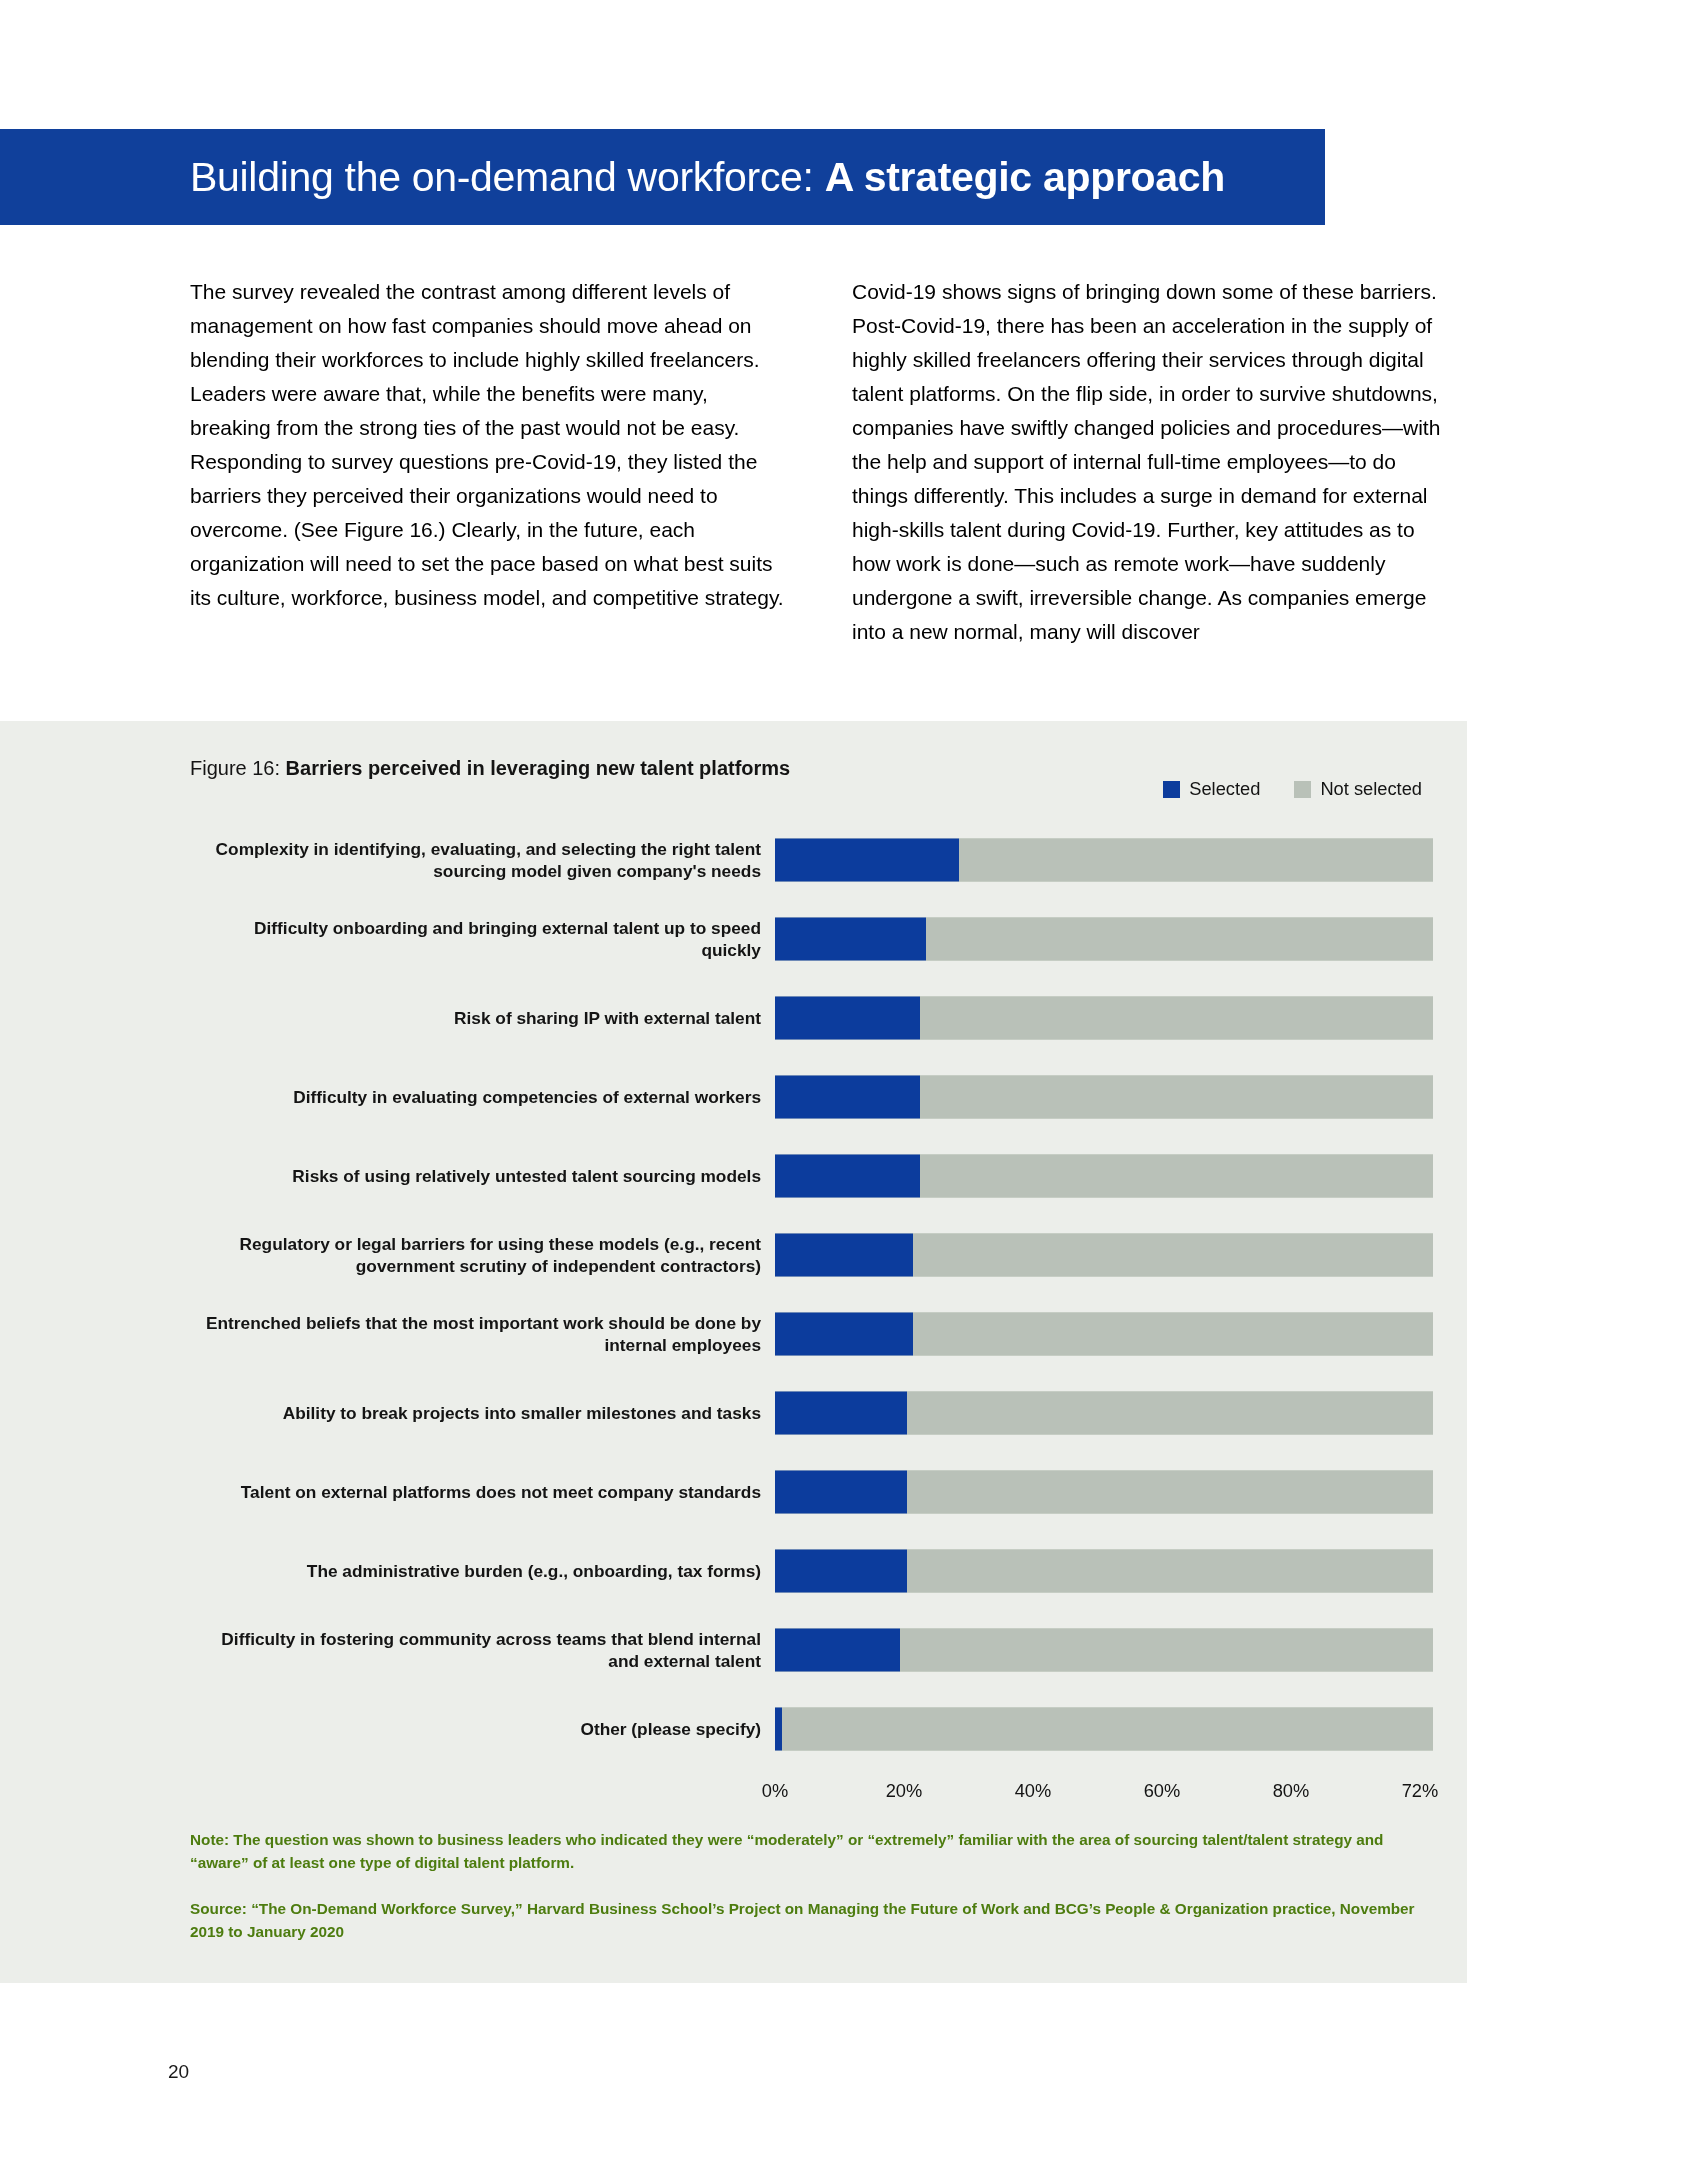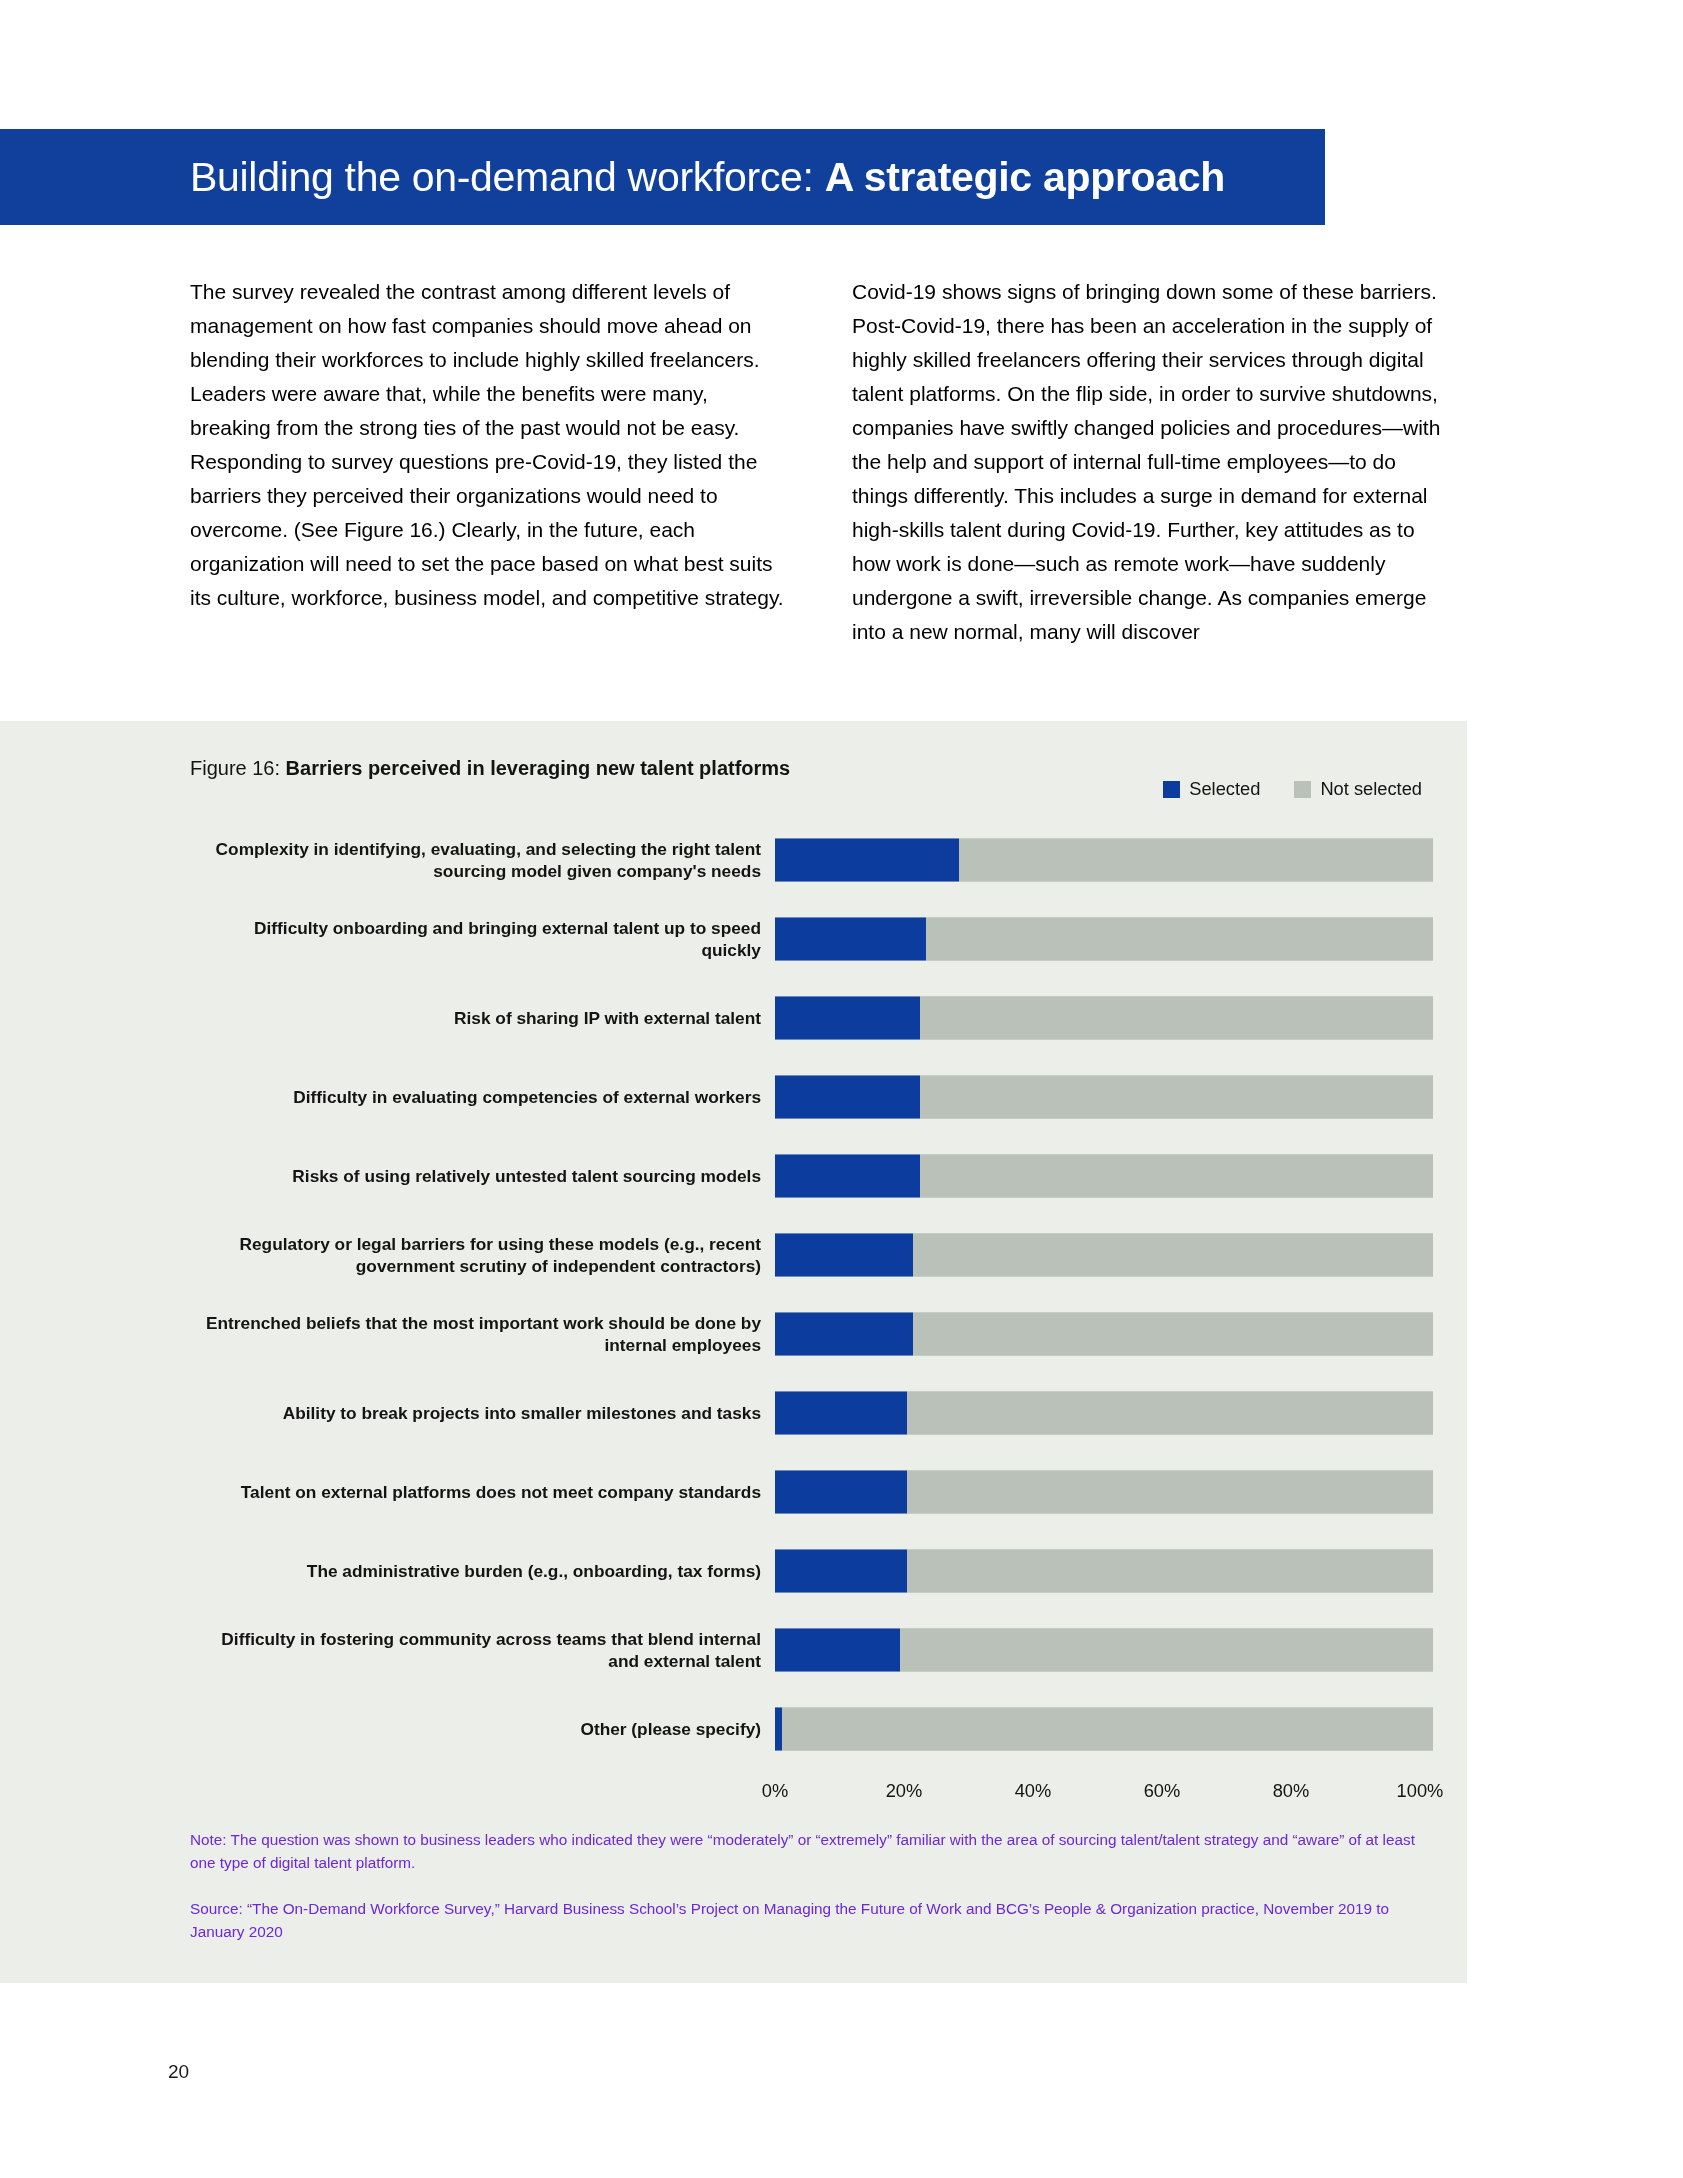--- a/index.html
+++ b/index.html
@@ -149,22 +149,22 @@
   
   .notes {
     position: absolute;
     left: 190px;
     top: 1107px;
     width: 1233px;
   }
   .note-line {
     font-size: 15.3px;
     line-height: 23px;
-    font-weight: normal;
-    color: #6d28d9;
+    font-weight: bold;
+    color: #4d7c0f;
     margin-bottom: 23px;
   }
 
   
   .page-number {
     position: absolute;
     left: 168px;
     top: 2061px;
     font-size: 19px;
     color: #1a1a1a;
@@ -311,21 +311,21 @@
             </div>
           </div>
         </div>
       </div>
     <div class="axis" id="chart-axis">
         <div class="axis-tick" style="left: 0%;">0%</div>
         <div class="axis-tick" style="left: 20%;">20%</div>
         <div class="axis-tick" style="left: 40%;">40%</div>
         <div class="axis-tick" style="left: 60%;">60%</div>
         <div class="axis-tick" style="left: 80%;">80%</div>
-        <div class="axis-tick" style="left: 100%;">100%</div>
+        <div class="axis-tick" style="left: 100%;">72%</div>
       </div>
   </div>
 
   <div class="notes">
     <div class="note-line">Note: The question was shown to business leaders who indicated they were “moderately” or “extremely” familiar with the area of sourcing talent/talent strategy and “aware” of at least one type of digital talent platform.</div>
     <div class="note-line">Source: “The On-Demand Workforce Survey,” Harvard Business School’s Project on Managing the Future of Work and BCG’s People &amp; Organization practice, November 2019 to January 2020</div>
   </div>
 </div>
 
 <div class="page-number">20</div>

